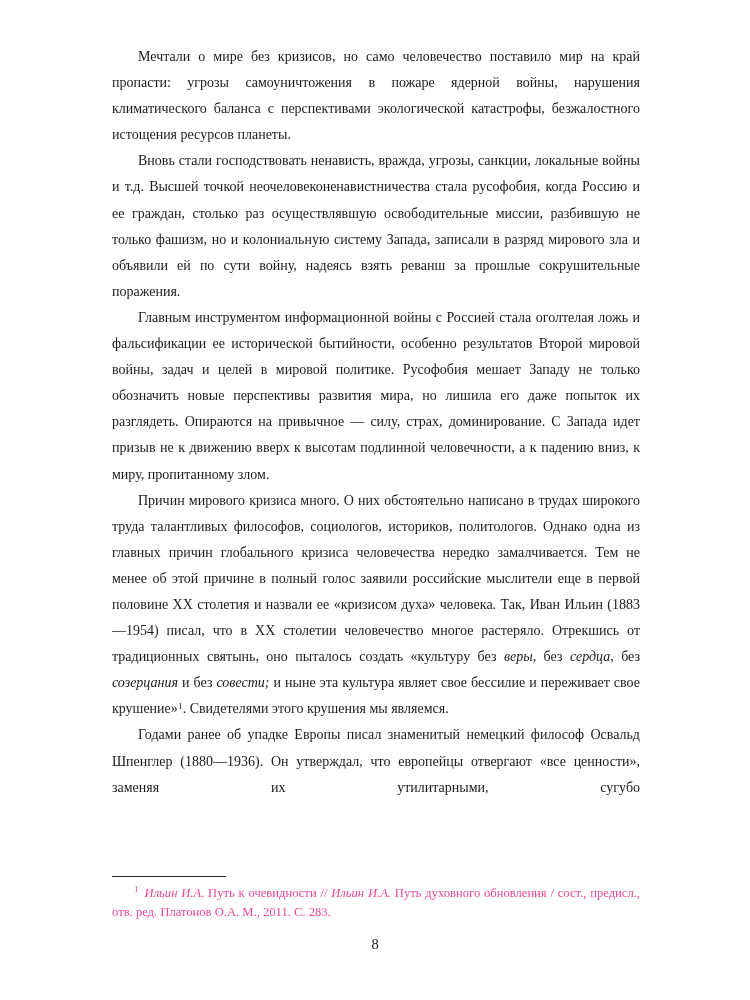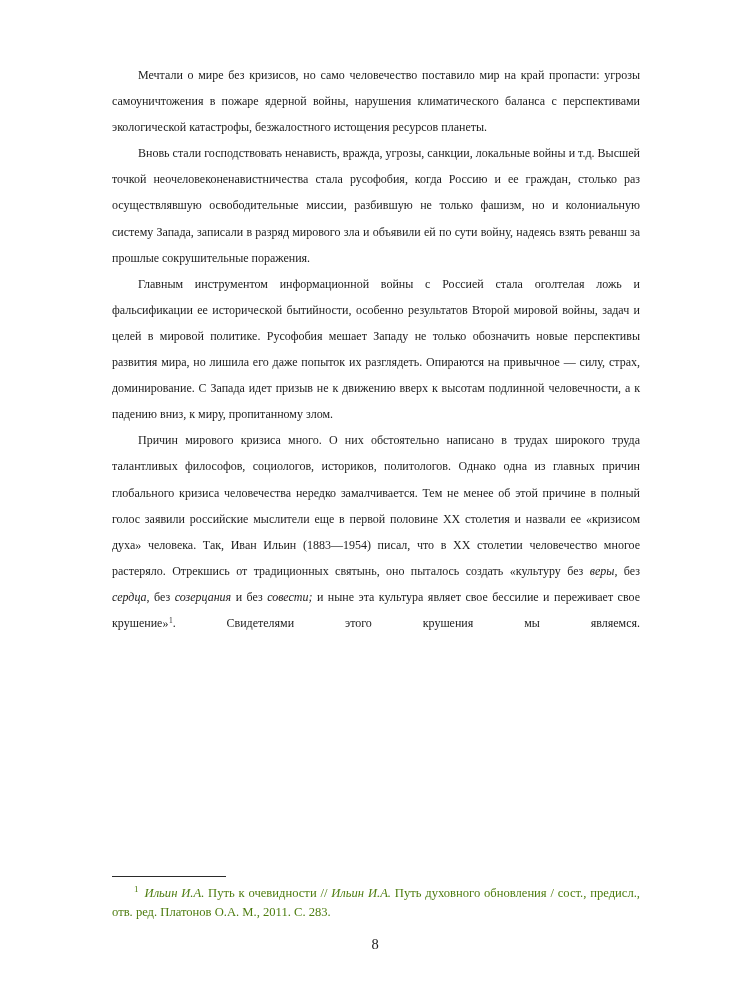--- a/index.html
+++ b/index.html
@@ -17,26 +17,25 @@
     overflow: hidden;
     box-sizing: border-box;
   }
 
   .text-block {
     position: absolute;
     left: 112px;
     top: 44px;
     width: 528px;
     font-family: "Liberation Serif", "DejaVu Serif", serif;
-    font-size: 12px;
+    font-size: 14px;
     line-height: 26.1px;
     color: #1b1b1b;
     text-align: justify;
     text-justify: inter-word;
-    margin-top: 18px;
     -webkit-font-smoothing: antialiased;
   }
 
   .para {
     margin: 0;
     text-indent: 26px;
     text-align: justify;
     hyphens: manual;
   }
 
@@ -68,21 +67,21 @@
     width: 114px;
     height: 0;
     border-top: 1px solid #2a2a2a;
     margin: 0 0 7px 0;
   }
 
   .footnote-text {
     margin: 0;
     font-size: 12.6px;
     line-height: 19px;
-    color: #4d7c0f;
+    color: #ec4899;
     text-align: justify;
     text-indent: 22px;
   }
 
   .footnote-text i {
     font-style: italic;
   }
 
   sup.fn-num {
     font-size: 0.72em;
@@ -106,20 +105,21 @@
 </head>
 <body>
 
 <div class="page">
 
   <div class="text-block">
     <p class="para"><span>Мечтали о мире без кризисов, но само человечество поставило мир на край пропасти: угрозы самоуничтожения в пожаре ядерной войны, нарушения климатического баланса с перспективами экологической катастрофы, безжалостного истощения ресурсов планеты.</span></p>
     <p class="para"><span>Вновь стали господствовать ненависть, вражда, угрозы, санкции, локальные войны и т.д. Высшей точкой неочеловеконенавистничества стала русофобия, когда Россию и ее граждан, столько раз осуществлявшую освободительные миссии, разбившую не только фашизм, но и колониальную систему Запада, записали в разряд мирового зла и объявили ей по сути войну, надеясь взять реванш за прошлые сокрушительные поражения.</span></p>
     <p class="para"><span>Главным инструментом информационной войны с Россией стала оголтелая ложь и фальсификации ее исторической бытийности, особенно результатов Второй мировой войны, задач и целей в мировой политике. Русофобия мешает Западу не только обозначить новые перспективы развития мира, но лишила его даже попыток их разглядеть. Опираются на привычное — силу, страх, доминирование. С Запада идет призыв не к движению вверх к высотам подлинной человечности, а к падению вниз, к миру, пропитанному злом.</span></p>
     <p class="para"><span>Причин мирового кризиса много. О них обстоятельно написано в трудах широкого труда талантливых философов, социологов, историков, политологов. Однако одна из главных причин глобального кризиса человечества нередко замалчивается. Тем не менее об этой причине в полный голос заявили российские мыслители еще в первой половине XX столетия и назвали ее «кризисом духа» человека. Так, Иван Ильин (1883—1954) писал, что в XX столетии человечество многое растеряло. Отрекшись от традиционных святынь, оно пыталось создать «культуру без </span><i>веры</i><span>, без </span><i>сердца</i><span>, без </span><i>созерцания</i><span> и без </span><i>совести;</i><span> и ныне эта культура являет свое бессилие и переживает свое крушение»</span><sup class="fn-ref">1</sup><span>. Свидетелями этого крушения мы являемся.</span></p>
+    <p class="para"><span>Годами ранее об упадке Европы писал знаменитый немецкий философ Освальд Шпенглер (1880—1936). Он утверждал, что европейцы отвергают «все ценности», заменяя их утилитарными, сугубо</span></p>
   </div>
 
   <div class="footnote-zone">
     <div class="footnote-rule"></div>
     <p class="footnote-text"><sup class="fn-num">1</sup><i>Ильин И.А.</i><span> Путь к очевидности // </span><i>Ильин И.А.</i><span> Путь духовного обновления / сост., предисл., отв. ред. Платонов О.А. М., 2011. С. 283.</span></p>
   </div>
 
   <div class="folio">8</div>
 
 </div>

